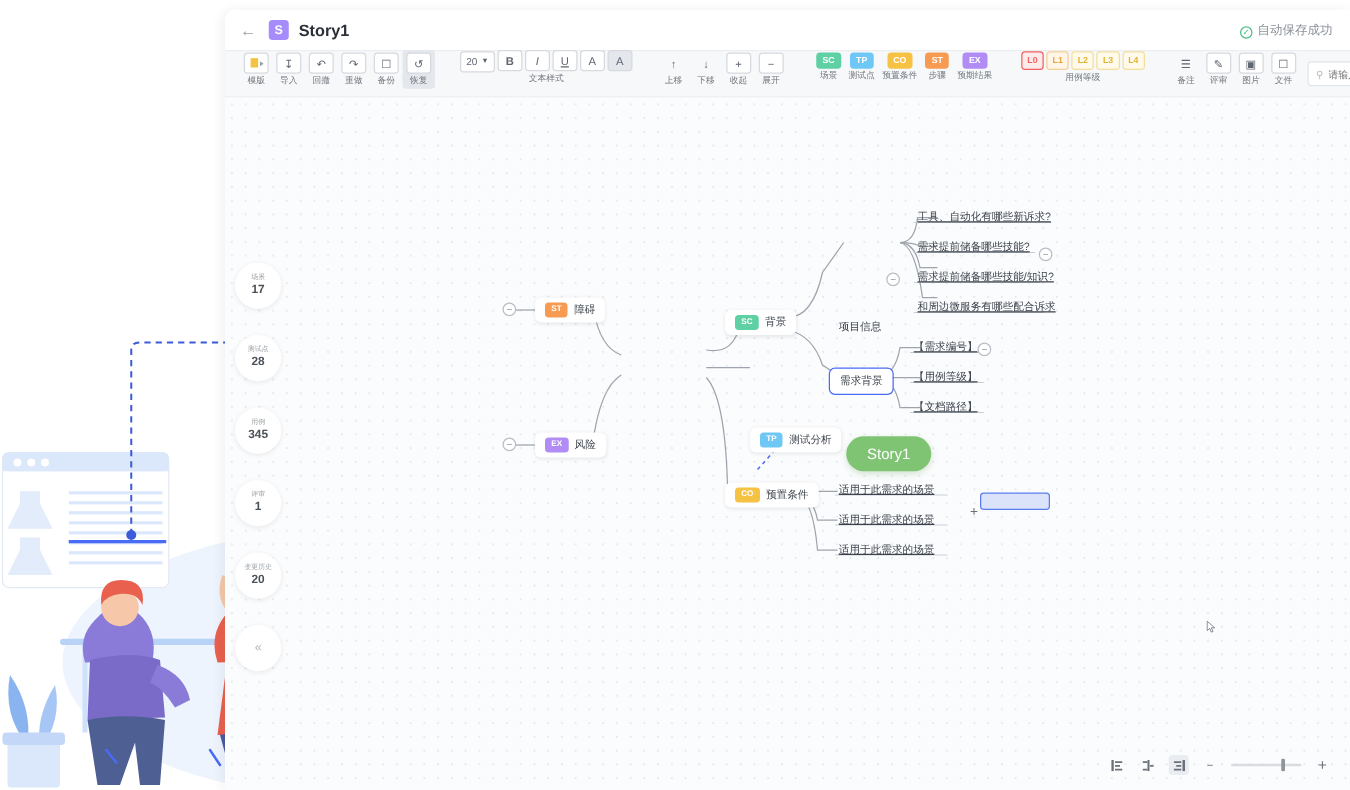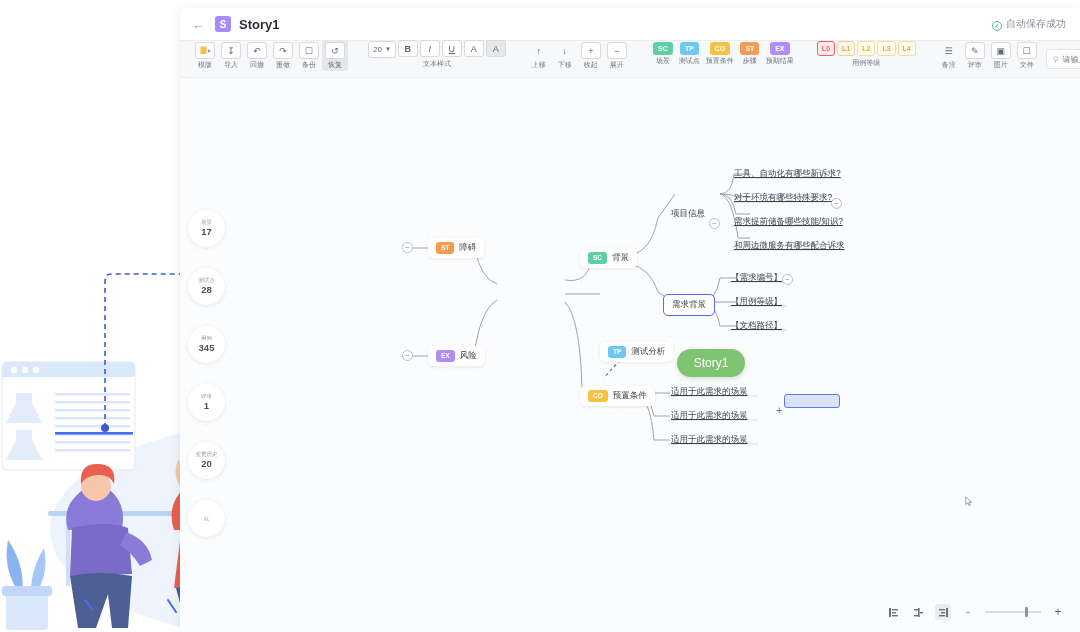--- a/index.html
+++ b/index.html
@@ -93,21 +93,21 @@
     background-size: 11px 11px;
     overflow: hidden;
   }
   .node {
     position: absolute; background: #fff; border-radius: 5px;
     box-shadow: 0 1px 3px rgba(30,40,60,.10);
     display: flex; align-items: center; gap: 5px;
     padding: 4px 8px; font-size: 8.5px; color: #3c424c; white-space: nowrap;
     cursor: pointer;
   }
-  .node.plain { box-shadow: none; background: transparent; padding: 2px 4px; }
+  .node.plain { box-shadow: none; background: transparent; padding: 2px 4px; margin-top: 48px; }
   .node.selected { border: 1.5px solid #4a6bf5; box-shadow: none; }
   .leaf {
     position: absolute; font-size: 8.5px; color: #3c424c; white-space: nowrap;
     cursor: pointer; padding: 2px 3px; text-decoration: underline;
   }
   #central-node {
     position: absolute; left: 497px; top: 271px; width: 68px; height: 28px;
     background: #7fc473; border-radius: 14px; color: #fff; font-size: 12px;
     display: flex; align-items: center; justify-content: center; cursor: pointer;
     box-shadow: 0 2px 5px rgba(90,150,80,.25);
@@ -481,21 +481,21 @@
       <span class="ntag" style="background:#5fd0a3">SC</span>
       <span>背景</span>
     </div>
 
     <div class="node plain" style="left:487px;top:128px">
       <span>项目信息</span>
     </div>
     <span class="collapse-dot" style="left:529px;top:140px">−</span>
 
     <div class="leaf" style="left:551px;top:88px">工具、自动化有哪些新诉求?</div>
-    <div class="leaf" style="left:551px;top:112px">对于环境有哪些特殊要求?</div>
+    <div class="leaf" style="left:551px;top:112px">需求提前储备哪些技能?</div>
     <div class="leaf" style="left:551px;top:136px">需求提前储备哪些技能/知识?</div>
     <div class="leaf" style="left:551px;top:160px">和周边微服务有哪些配合诉求</div>
     <span class="collapse-dot" style="left:651px;top:120px">−</span>
 
     <div class="node selected" style="left:483px;top:216px">
       <span>需求背景</span>
     </div>
 
     <div class="leaf" style="left:548px;top:192px">【需求编号】</div>
     <div class="leaf" style="left:548px;top:216px">【用例等级】</div>

